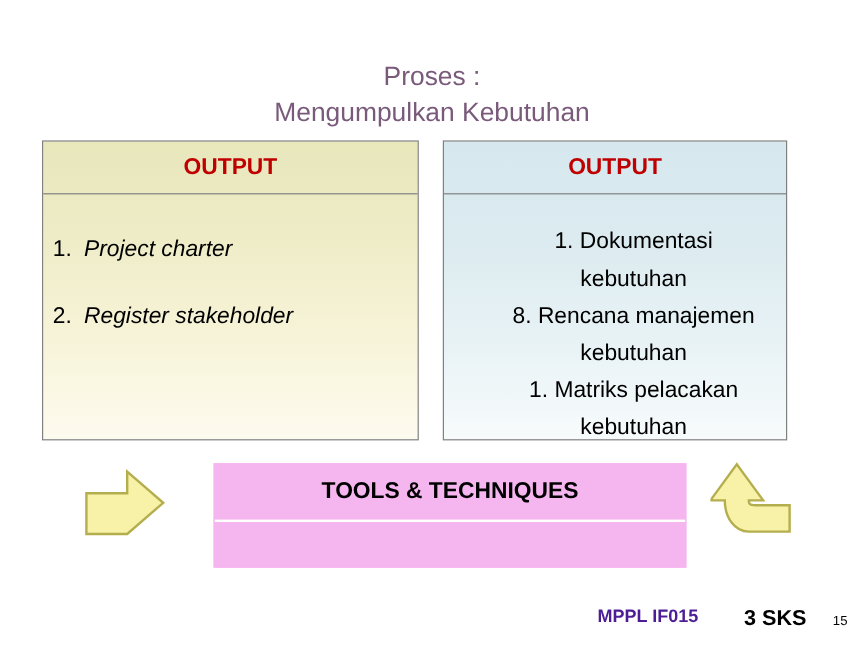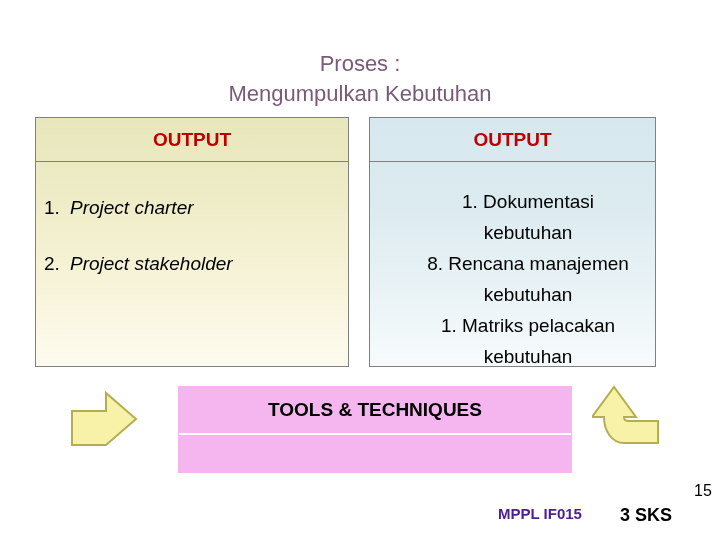--- a/index.html
+++ b/index.html
@@ -197,43 +197,43 @@
     position: absolute;
     left: 620px;
     top: 505px;
     font-size: 18px;
     font-weight: bold;
     color: #000000;
   }
   .footer-page {
     position: absolute;
     left: 694px;
-    top: 482px;
-    font-size: 16px;
+    top: 512px;
+    font-size: 11px;
     color: #000000;
   }
 </style>
 </head>
 <body>
 
 <div id="slide">
 
   <div class="title">Proses :
 Mengumpulkan Kebutuhan</div>
 
   <div class="input-box">
     <div class="input-header">OUTPUT</div>
     <div class="input-list">
       <div class="li">
         <span class="num">1.</span>
         <span class="txt">Project charter</span>
       </div>
       <div class="li">
         <span class="num">2.</span>
-        <span class="txt">Project stakeholder</span>
+        <span class="txt">Register stakeholder</span>
       </div>
     </div>
   </div>
 
   <div class="output-box">
     <div class="output-header">OUTPUT</div>
     <div class="output-list">
       <div class="item">
         <span class="cont">1. Dokumentasi</span>
         <span class="cont">kebutuhan</span>

